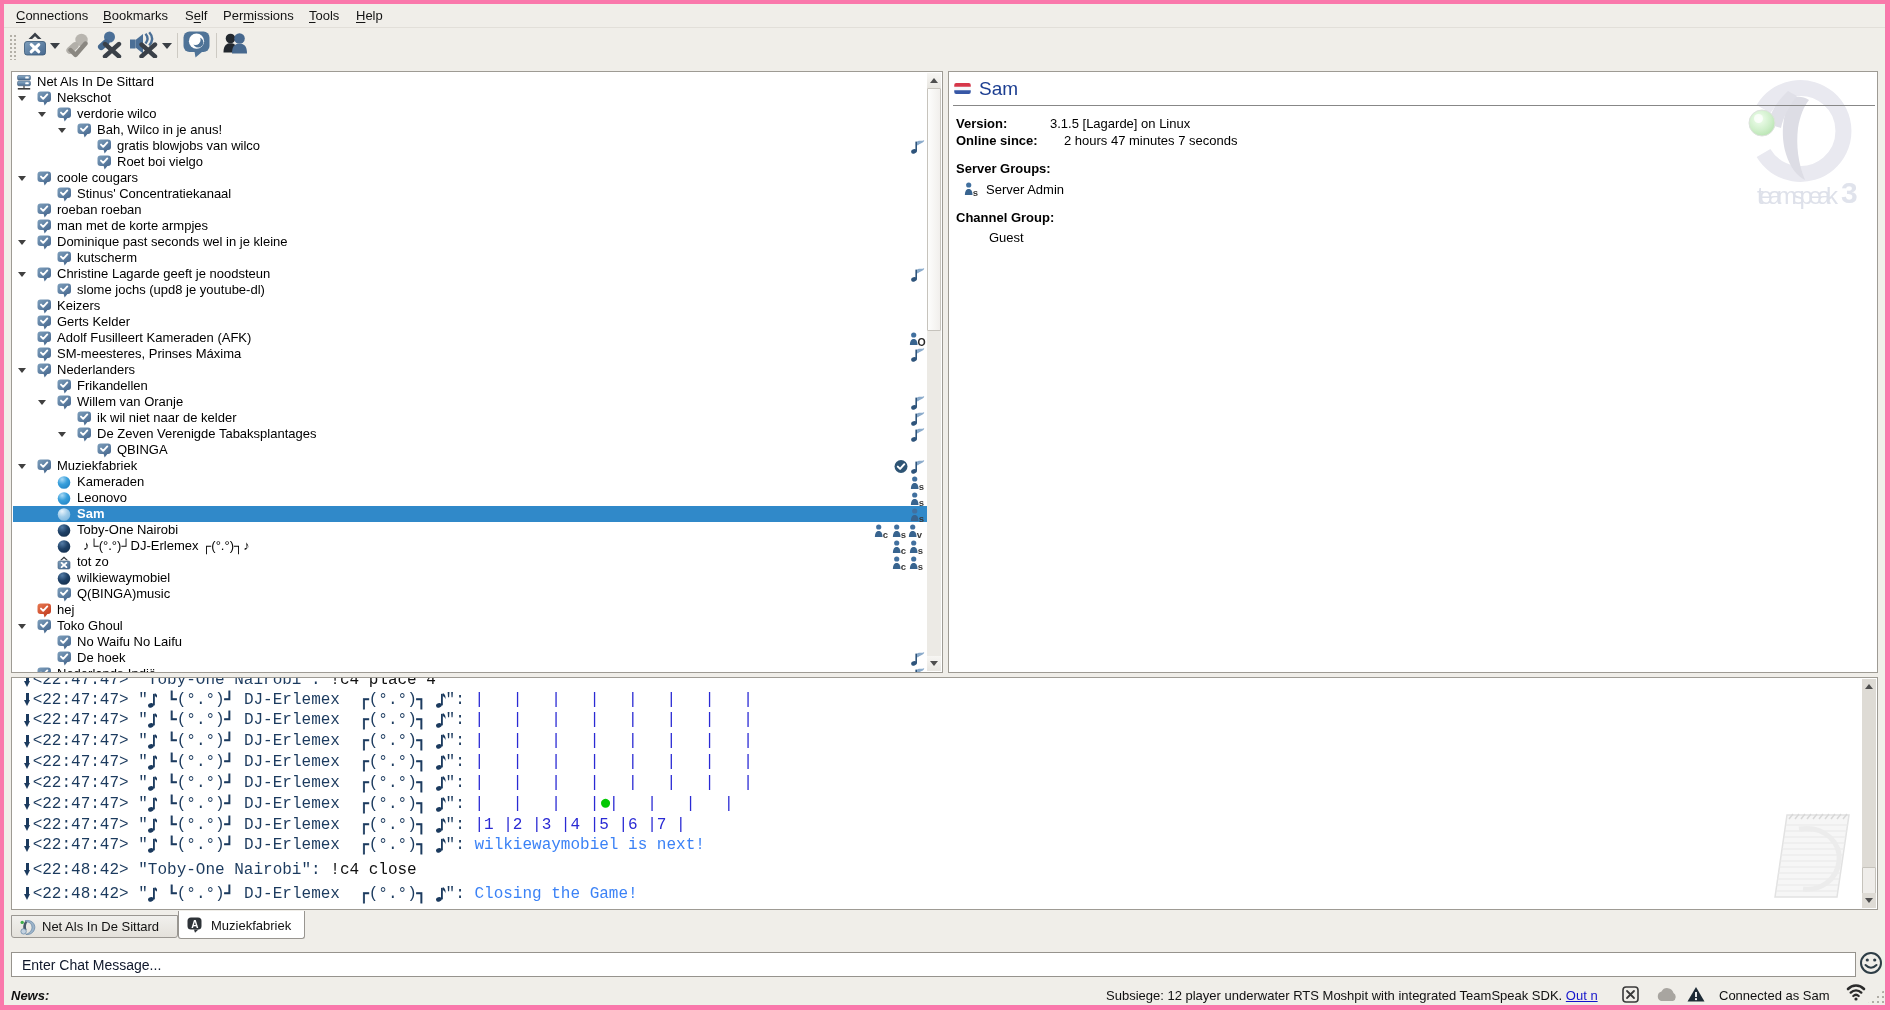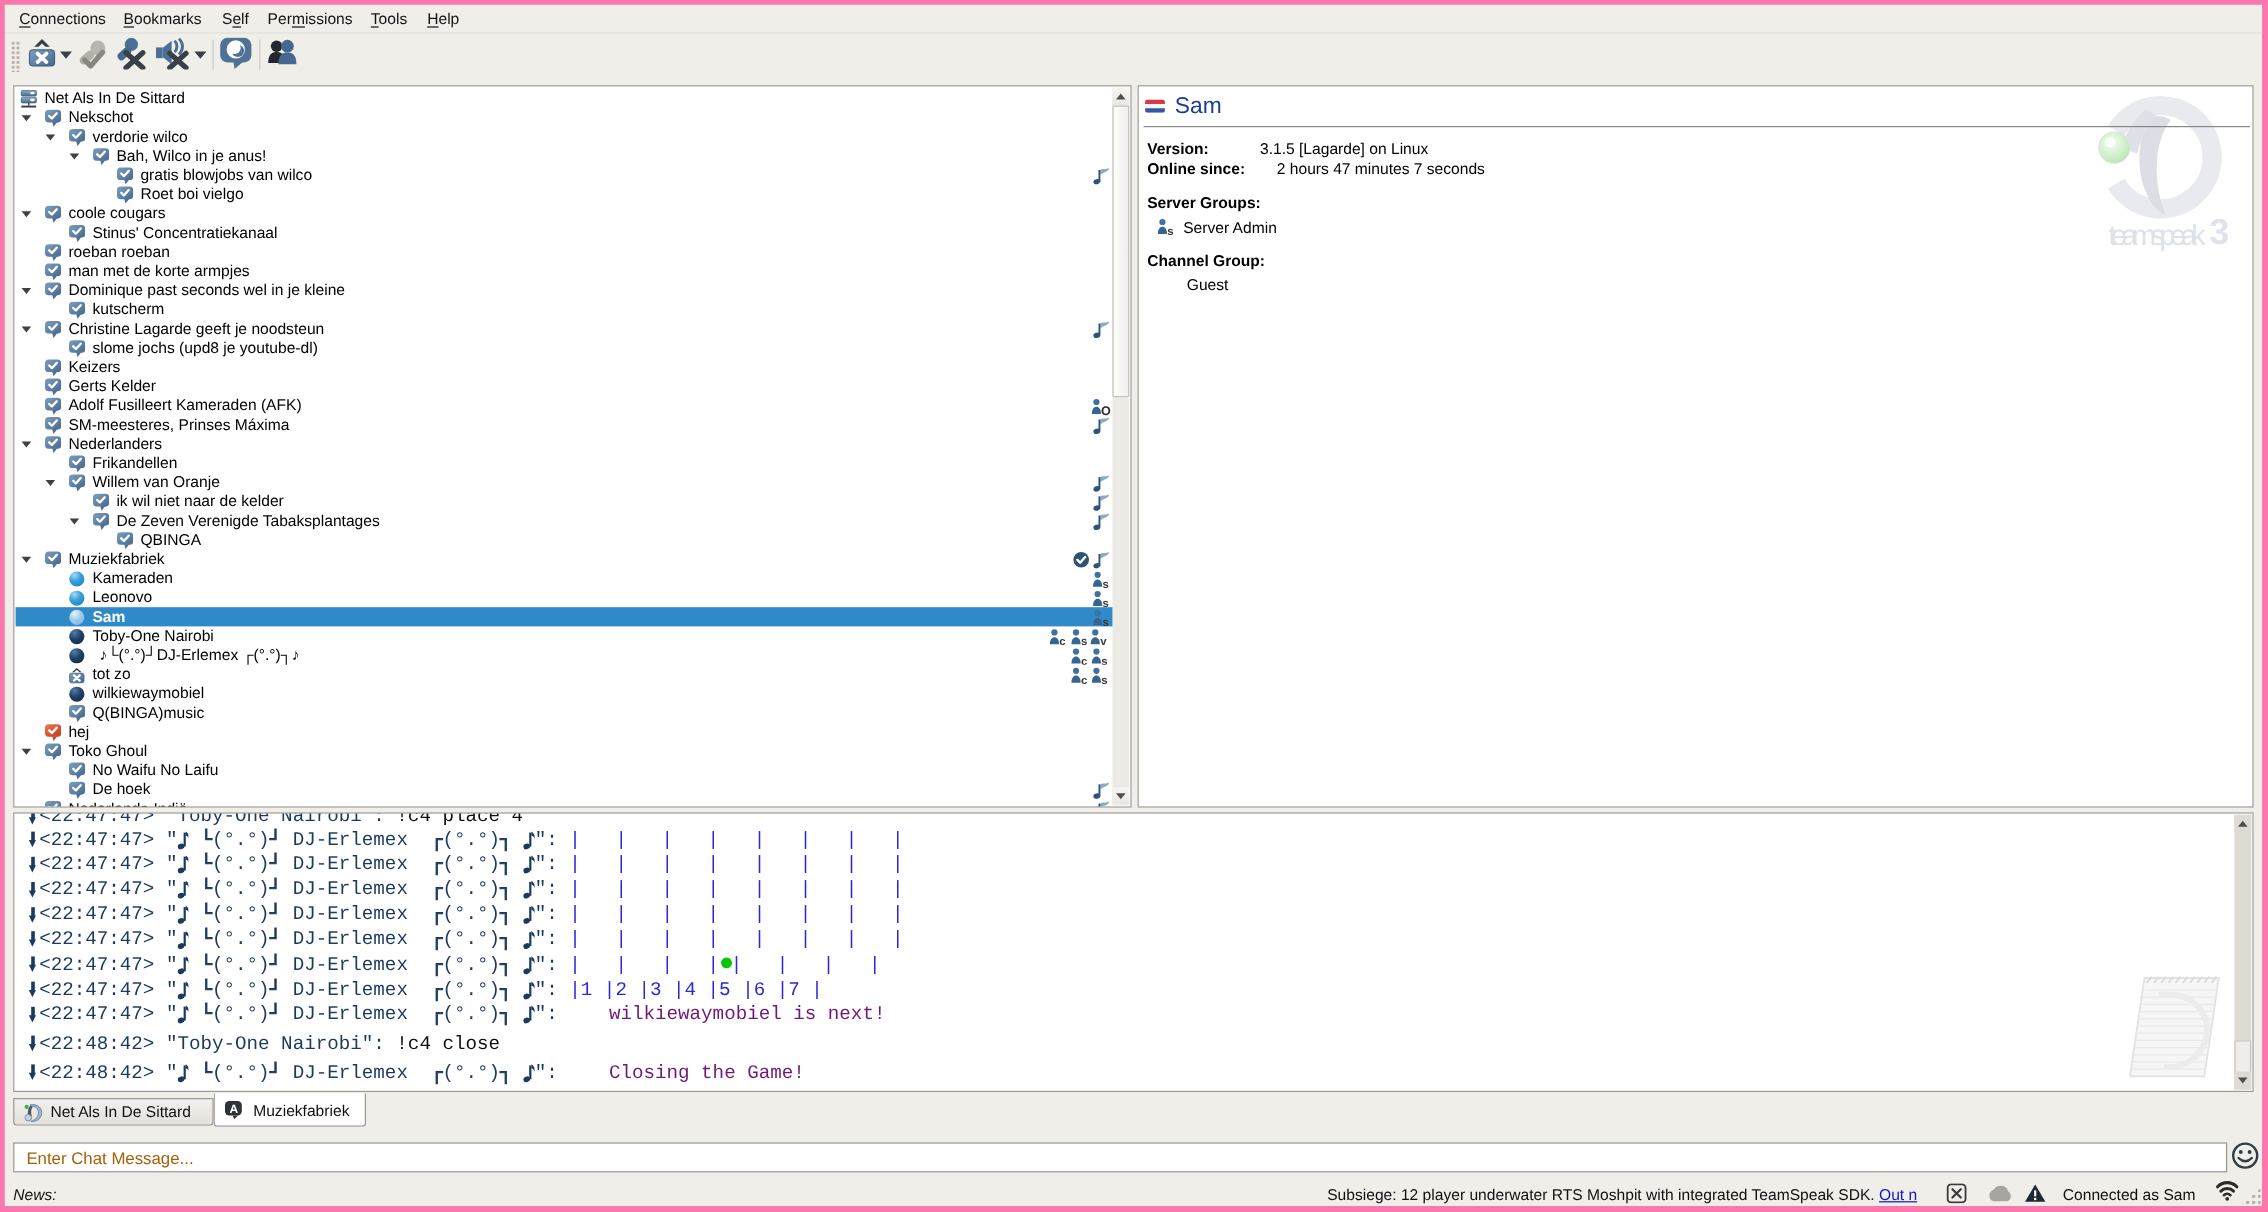--- a/index.html
+++ b/index.html
@@ -28,37 +28,37 @@
 .up .sarr { top:5px; border-bottom:5px solid #4e4e4e; }
 .dn .sarr { top:5px; border-top:5px solid #4e4e4e; }
 .thumb { position:absolute; left:0; width:14px; background:linear-gradient(90deg,#fdfdfc,#f1efec); border:1px solid #c6c3bc; border-radius:1px; }
 #info .hd { position:absolute; left:30px; top:6px; font-size:19px; color:#1c3e91; }
 #info hr { position:absolute; left:4px; top:33px; width:922px; border:none; border-top:1px solid #878787; z-index:2; }
 .lbl { position:absolute; font-size:13px; font-weight:bold; color:#000; }
 .val { position:absolute; font-size:13px; color:#000; }
 #chatc { position:absolute; left:-12px; top:-678px; width:1890px; height:1010px; }
 .cl { position:absolute; left:23px; height:20px; line-height:20px; font-family:"Liberation Mono",monospace; font-size:16px; color:#1b3a5e; white-space:pre; }
 .cb { color:#2a2ad4; }
-.cgr { color:#701a75;margin-left:33px; }
+.cgr { color:#3b82f6; }
 .ck { color:#101010; }
 .cg { color:#04c804; }
 .ar { display:inline-block; width:9.64px; height:20px; position:relative; vertical-align:top; }
 .ar::before { content:''; position:absolute; left:3.3px; top:3.5px; width:2.8px; height:8px; background:#1b3a5e; }
 .ar::after { content:''; position:absolute; left:0.9px; top:10.5px; width:0; height:0; border-left:3.9px solid transparent; border-right:3.9px solid transparent; border-top:6px solid #1b3a5e; }
 .ntx { width:9.64px; height:20px; vertical-align:top; }
 .gd { display:inline-block; width:9.64px; font-size:21px; vertical-align:top; line-height:20px; text-align:center; }
 b.hx { font-weight:bold; -webkit-text-stroke:0.8px currentColor; }
 .tab { position:absolute; font-size:13px; color:#111; z-index:5; }
 #tab1 { left:11px; top:915px; width:167px; height:23px; background:linear-gradient(#f1f0ed,#e4e1db); border:1px solid #9a9792; border-radius:0 0 3px 3px; }
 #tab2 { left:178px; top:911px; width:127px; height:28px; background:#fff; border:1px solid #989590; border-top:none; border-radius:0 0 3px 3px; }
 .tab .cap { position:absolute; top:3px; }
 #tab2 .cap { top:7px; }
 #input { position:absolute; left:11px; top:952px; width:1845px; height:25px; background:#fff; border:1px solid #96938d; }
-#input span { position:absolute; left:10px; top:4px; font-size:14px; color:#a16207; }
-#news { position:absolute; left:11px; top:988px; font-size:13px; color:#101010; font-style:italic; font-weight:normal; }
+#input span { position:absolute; left:10px; top:4px; font-size:14px; color:#0f172a; }
+#news { position:absolute; left:11px; top:988px; font-size:13px; color:#101010; font-style:italic; font-weight:bold; }
 #stxt { position:absolute; left:1106px; top:988px; font-size:13px; color:#101010; }
 #stxt a { color:#1414cc; text-decoration:underline; }
 #conn { position:absolute; left:1719px; top:988px; font-size:13px; color:#101010; }
 #grip2 { position:absolute; left:1866px; top:990px; width:18px; height:15px;
   background-image:radial-gradient(circle at 2px 2px,#b0ada6 1.2px,transparent 1.4px); background-size:5px 5px;
   clip-path:polygon(100% 0,100% 100%,0 100%); }
 </style></head><body>
 <svg width="0" height="0" style="position:absolute">
     <defs>
 <linearGradient id="gch" x1="0" y1="0" x2="1" y2="1">

